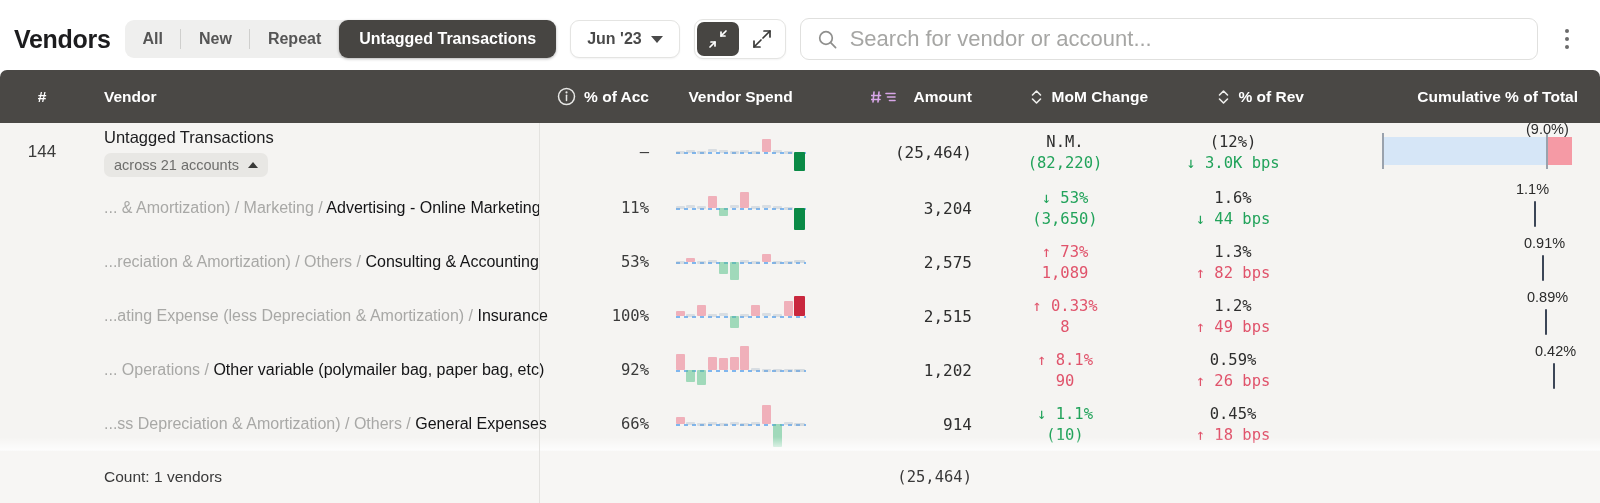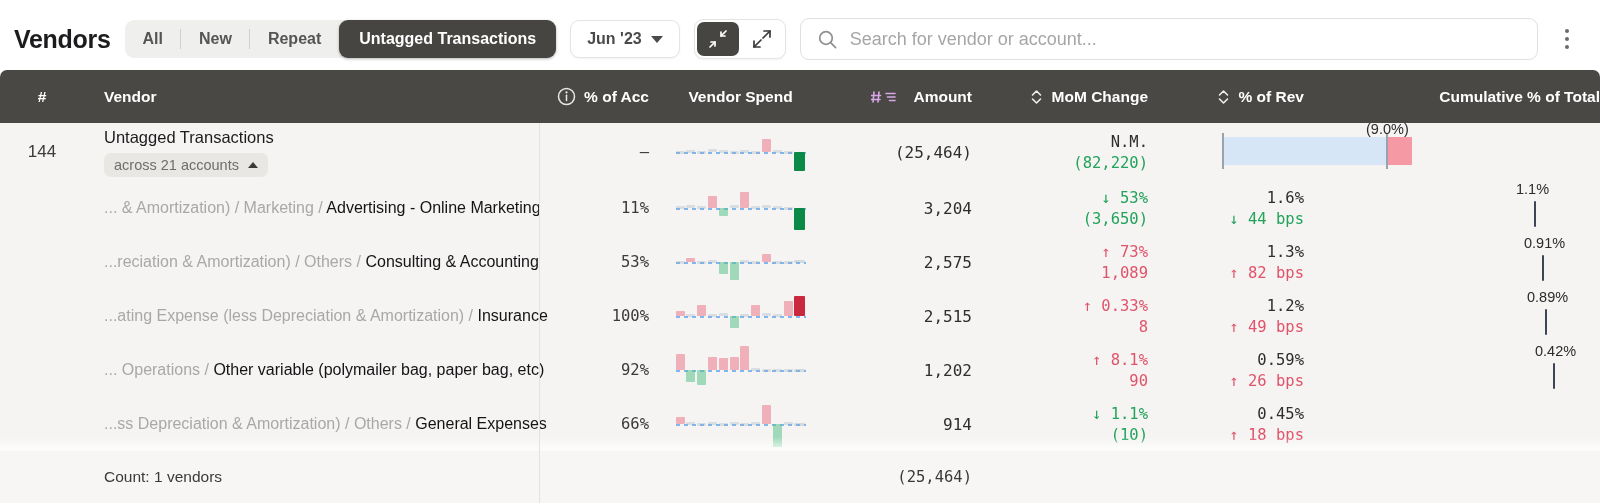--- a/index.html
+++ b/index.html
@@ -61,21 +61,21 @@
   .zbtn {
     width: 42px; height: 34px; display: flex; align-items: center;
     justify-content: center; border-radius: 7px;
   }
   .zbtn.on { background: #474542; }
   .search-box {
     flex: 1; height: 42px; display: flex; align-items: center; gap: 12px;
     padding: 0 16px; background: #fff; border: 1px solid #e0e0de;
     border-radius: 9px; min-width: 0;
   }
-  .search-ph { font-size: 18px; color: #a6a6a4; white-space: nowrap; }
+  .search-ph { font-size: 22px; color: #a6a6a4; white-space: nowrap; }
   .kebab {
     width: 30px; height: 38px; display: flex; flex-direction: column;
     align-items: center; justify-content: center; gap: 4px; flex: none;
   }
   .kebab i { width: 4px; height: 4px; border-radius: 50%; background: #6b6b6b; display:block; }
 
   
   .table-wrap { position: relative; height: 433px; }
   .thead {
     height: 53px; background: #4a4845; color: #fff;
@@ -117,21 +117,21 @@
     border-right: 5px solid transparent; border-bottom: 6px solid #3a3a38;
   }
   .crumb { font-size: 16px; line-height: 1.2; white-space: nowrap; }
   .crumb .dim { color: #a8a8a6; }
   .crumb .strong { color: #141416; font-weight: normal; }
 
   .mono { font-family: "DejaVu Sans Mono", monospace; }
   .acc-val { font-size: 15.5px; color: #3a3a3a; }
   .amt-val { font-size: 16px; color: #2e2e2e; }
 
-  .stack { display: flex; flex-direction: column; align-items: flex-end; gap: 3px; }
+  .stack { display: flex; flex-direction: column; align-items: center; gap: 3px; }
   .l1 { font-size: 15.5px; }
   .l2 { font-size: 15.5px; }
   .up   { color: #e0536b; }
   .down { color: #22a35b; }
   .neutral { color: #2e2e2e; }
 
   
   .spark { position: relative; width: 130px; height: 46px; }
   .spark .base {
     position: absolute; left: 0; right: 0; top: 23px; height: 2px;
@@ -276,21 +276,21 @@
       </div>
       <div class="th c-rev" style="justify-content:flex-end">
         <svg width="15" height="20" viewBox="0 0 15 20">
           <g stroke="#efefed" stroke-width="1.6" fill="none" stroke-linecap="round" stroke-linejoin="round">
             <path d="M3.5 8 L7.5 4 L11.5 8"></path>
               <path d="M3.5 12 L7.5 16 L11.5 12"></path>
           </g>
         </svg>
         <span>% of Rev</span>
       </div>
-      <div class="th c-cum" style="display:flex;align-items:center;justify-content:flex-end;">Cumulative % of Total</div>
+      <div class="th c-cum" style="display:flex;align-items:center;justify-content:flex-end;padding-right:22px">Cumulative % of Total</div>
     </div>
 
     <div class="tbody" id="tbody">
         <div class="row first">
           <div class="c-num"><span class="num">144</span></div>
           <div class="c-vend"><div class="vend-main">Untagged Transactions</div><div class="chip">
               <span>across 21 accounts</span>
               <span class="caret-up"></span>
             </div></div>
           <div class="c-acc"><span class="acc-val mono">–</span></div>
@@ -311,20 +311,26 @@
               <div class="bar" style="left: 118.8px; background: rgb(10, 138, 70); top: 23px; height: 18.9px; width: 11px;"></div>
             </div>
           </div>
           <div class="c-amt"><span class="amt-val mono">(25,464)</span></div>
           <div class="c-mom">
             <div class="stack">
               <div class="l1 mono neutral">N.M.</div>
               <div class="l2 mono down">(82,220)</div>
             </div>
           </div>
+          <div class="c-rev">
+            <div class="stack">
+              <div class="l1 mono neutral">(12%)</div>
+              <div class="l2 mono down">↓ 3.0K bps</div>
+            </div>
+          </div>
           <div class="c-cum">
             <div class="cum-bar-wrap">
               <div class="cum-big" style="left: 0px; width: 190px;">
                 <div class="fill"></div>
                 <div class="tip"></div>
                 <div class="edge" style="left: 0px;"></div>
                 <div class="edge" style="right: 24px;"></div>
               </div>
               <div class="cum-lbl" style="left: 144px; top: -2px;">(9.0%)</div>
             </div>

